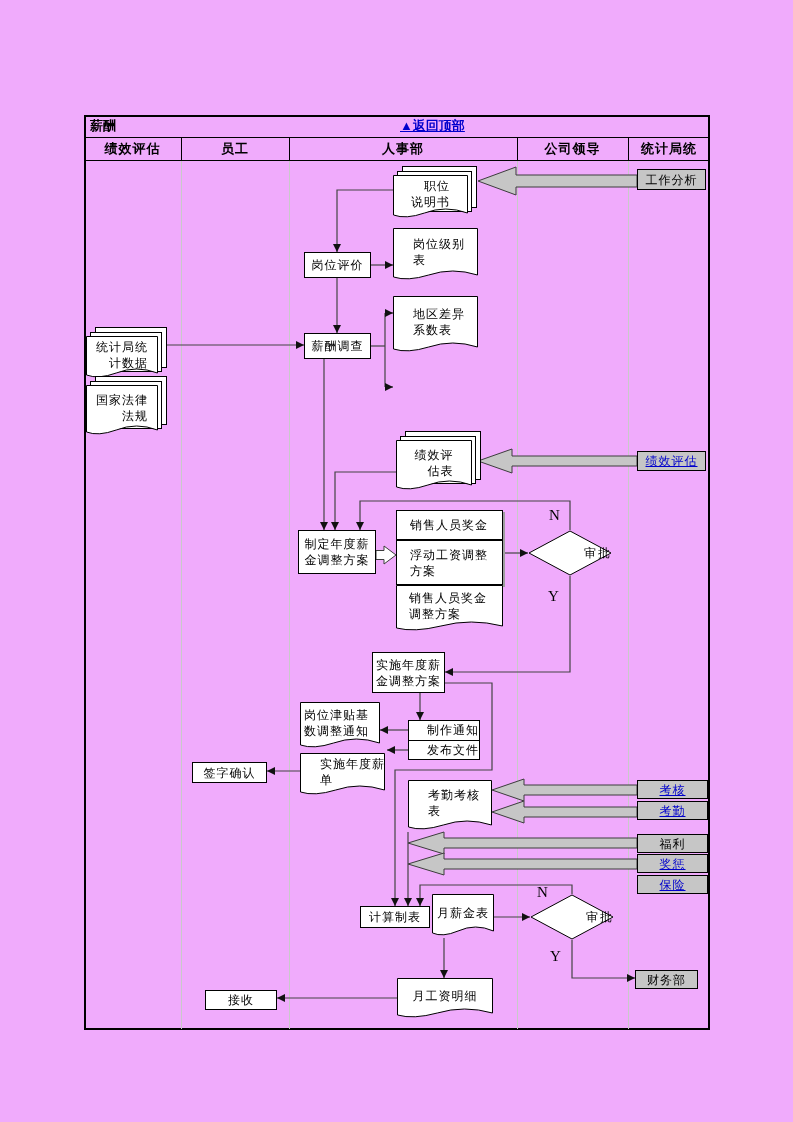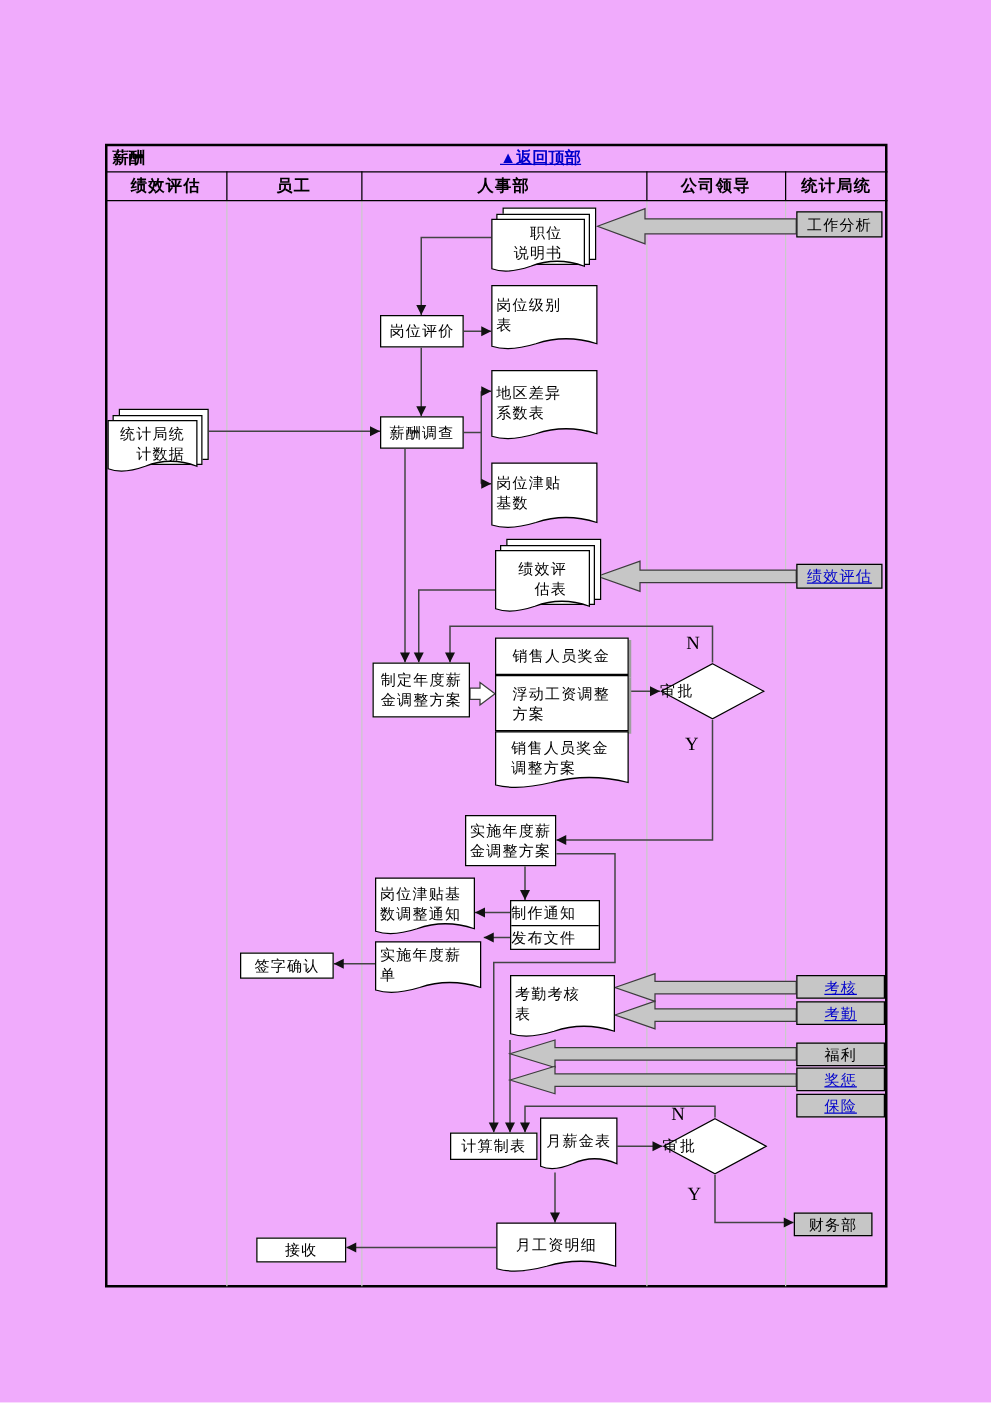--- a/index.html
+++ b/index.html
@@ -3,34 +3,34 @@
 <meta charset="utf-8">
 <style>
   *{margin:0;padding:0;box-sizing:border-box}
   html,body{background:#fff}
   body{font-family:"Liberation Sans","DejaVu Sans",sans-serif;color:#000}
   .page{position:relative;width:793px;height:1122px;background:#f0abfc;overflow:hidden}
   .nd{position:absolute;z-index:2;font-size:12px;line-height:16px;letter-spacing:1px;white-space:pre-line}
   .proc{background:#fff;border:1px solid #000;display:flex;align-items:center;justify-content:center;text-align:center}
   .rbox{background:#fff;border:1px solid #000;display:flex;align-items:center;padding-left:13px;box-shadow:2px 2px 0 #9e9e9e}
   .split{background:#fff;border:1px solid #000;display:flex;flex-direction:column}
-  .split .cell{flex:1;display:flex;align-items:center;justify-content:flex-start}
+  .split .cell{flex:1;display:flex;align-items:center;justify-content:flex-end}
   .split .cell:first-child{border-bottom:1px solid #000}
   .doc{background:transparent}
   .doc .lbl{position:absolute;inset:0;display:flex;align-items:center;z-index:2;padding-bottom:7px}
   .doc .lbl.c{justify-content:center;text-align:right}
-  .doc .lbl.l{padding-left:4px}
+  .doc .lbl.l{padding-left:20px}
   .doc .lbl.l4{padding-left:4px}
   .doc .lbl.l13{padding-left:13px}
   .doc svg.shape{position:absolute;left:0;top:0;z-index:1;overflow:visible}
   .stack::before{content:"";position:absolute;left:9px;top:-9px;right:-9px;bottom:12px;background:#fff;border:1px solid #000;z-index:0}
   .stack::after{content:"";position:absolute;left:4px;top:-4px;right:-4px;bottom:8px;background:#fff;border:1px solid #000;z-index:0}
   .gray{background:#c6c6c6;border:1px solid #000;display:flex;align-items:center;justify-content:center;text-align:center}
   .lnk{color:#0000cc;text-decoration:underline;cursor:pointer}
-  .diamond{display:flex;align-items:center;justify-content:flex-start;background:transparent}
+  .diamond{display:flex;align-items:center;justify-content:flex-end;background:transparent}
   .diamond svg{position:absolute;left:0;top:0}
   .diamond .lbl{position:relative;z-index:2;letter-spacing:2px}
   .ny{position:absolute;z-index:2;font-family:"Liberation Serif","DejaVu Serif",serif;font-size:15px}
   .sep{position:absolute;width:1px;background:#c9c9c9;z-index:0}
   .blkh{position:absolute;height:1px;background:#000;z-index:1}
   .blkv{position:absolute;width:1px;background:#000;z-index:1}
   .tborder{position:absolute;border:2px solid #000;background:transparent;z-index:0}
   .titlebar{position:absolute;display:flex;align-items:center;z-index:2;font-size:13px;font-weight:bold}
   .hdr{position:absolute;display:flex;align-items:center;justify-content:center;font-weight:bold;font-size:13px;letter-spacing:1px;z-index:2}
   #connectors{position:absolute;left:0;top:0;z-index:1;pointer-events:none}
@@ -138,28 +138,28 @@
       </svg><span class="lbl c">职位
 说明书</span></div>
   <div class="nd doc" style="left:393px;top:228px;width:85px;height:54px"><svg class="shape" width="85" height="54" viewBox="0 0 85 54">
         <path d="M0.5,0.5 L84.5,0.5 L84.5,47 Q59.49999999999999,39 35.699999999999996,47 Q14.450000000000001,53.5 0.5,49 Z" fill="#ffffff" stroke="#000000" stroke-width="1"></path>
       </svg><span class="lbl l">岗位级别
 表</span></div>
   <div class="nd doc" style="left:393px;top:296px;width:85px;height:58px"><svg class="shape" width="85" height="58" viewBox="0 0 85 58">
         <path d="M0.5,0.5 L84.5,0.5 L84.5,51 Q59.49999999999999,43 35.699999999999996,51 Q14.450000000000001,57.5 0.5,53 Z" fill="#ffffff" stroke="#000000" stroke-width="1"></path>
       </svg><span class="lbl l">地区差异
 系数表</span></div>
-  <div class="nd doc" style="left:393px;top:370px;width:85px;height:55px"><svg class="shape" width="85" height="55" viewBox="0 0 85 55">
-        <path d="M0.5,0.5 L84.5,0.5 L84.5,48 Q59.49999999999999,40 35.699999999999996,48 Q14.450000000000001,54.5 0.5,50 Z" fill="#ffffff" stroke="#000000" stroke-width="1"></path>
-      </svg><span class="lbl l">岗位津贴
-基数</span></div>
   <div class="nd doc stack" style="left:86px;top:336px;width:72px;height:44px"><svg class="shape" width="72" height="44" viewBox="0 0 72 44">
         <path d="M0.5,0.5 L71.5,0.5 L71.5,37 Q50.4,29 30.24,37 Q12.24,43.5 0.5,39 Z" fill="#ffffff" stroke="#000000" stroke-width="1"></path>
       </svg><span class="lbl c">统计局统
 计数据</span></div>
+  <div class="nd doc stack" style="left:86px;top:385px;width:72px;height:52px"><svg class="shape" width="72" height="52" viewBox="0 0 72 52">
+        <path d="M0.5,0.5 L71.5,0.5 L71.5,45 Q50.4,37 30.24,45 Q12.24,51.5 0.5,47 Z" fill="#ffffff" stroke="#000000" stroke-width="1"></path>
+      </svg><span class="lbl c">国家法律
+法规</span></div>
   <div class="nd doc stack" style="left:396px;top:440px;width:76px;height:52px"><svg class="shape" width="76" height="52" viewBox="0 0 76 52">
         <path d="M0.5,0.5 L75.5,0.5 L75.5,45 Q53.199999999999996,37 31.919999999999998,45 Q12.920000000000002,51.5 0.5,47 Z" fill="#ffffff" stroke="#000000" stroke-width="1"></path>
       </svg><span class="lbl c">绩效评
 估表</span></div>
   <div class="nd rbox" style="left:396px;top:510px;width:107px;height:30px"><span>销售人员奖金</span></div>
   <div class="nd rbox" style="left:396px;top:540px;width:107px;height:45px"><span>浮动工资调整
 方案</span></div>
   <div class="nd doc" style="left:396px;top:585px;width:107px;height:48px"><svg class="shape" width="107" height="48" viewBox="0 0 107 48">
         <path d="M0.5,0.5 L106.5,0.5 L106.5,41 Q74.89999999999999,33 44.94,41 Q18.19,47.5 0.5,43 Z" fill="#ffffff" stroke="#000000" stroke-width="1"></path>
       </svg><span class="lbl l13">销售人员奖金

